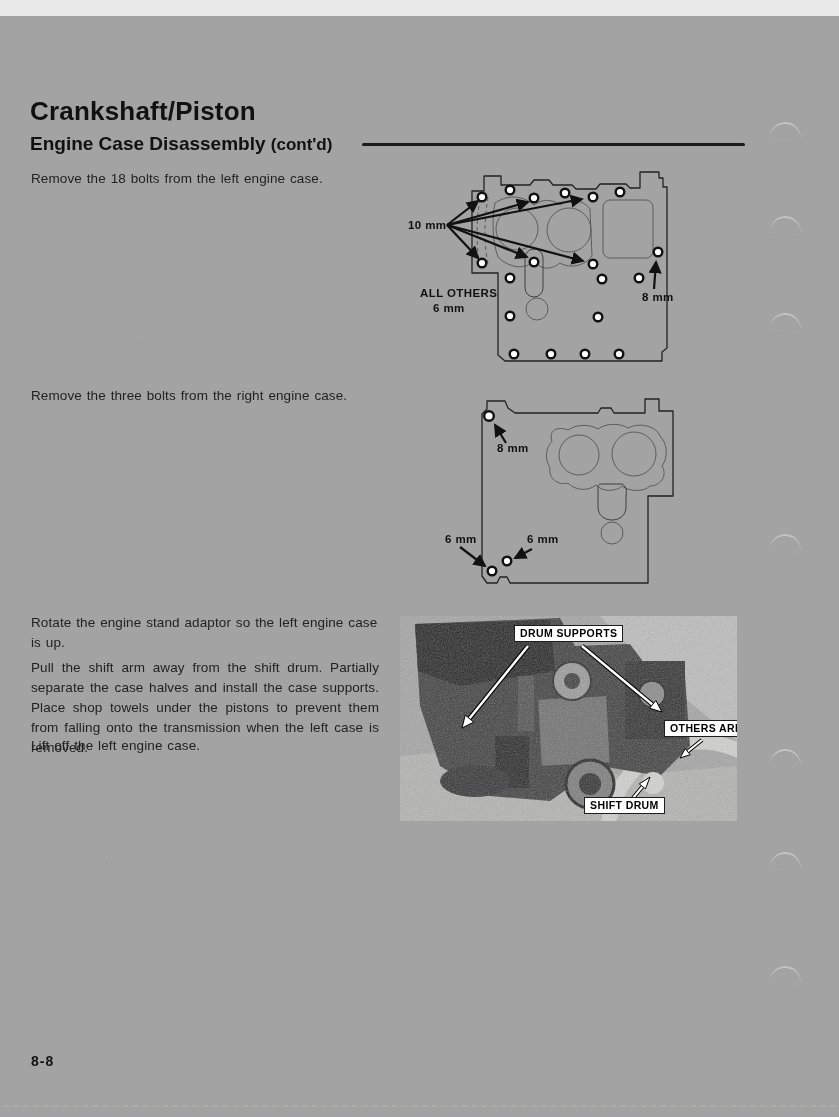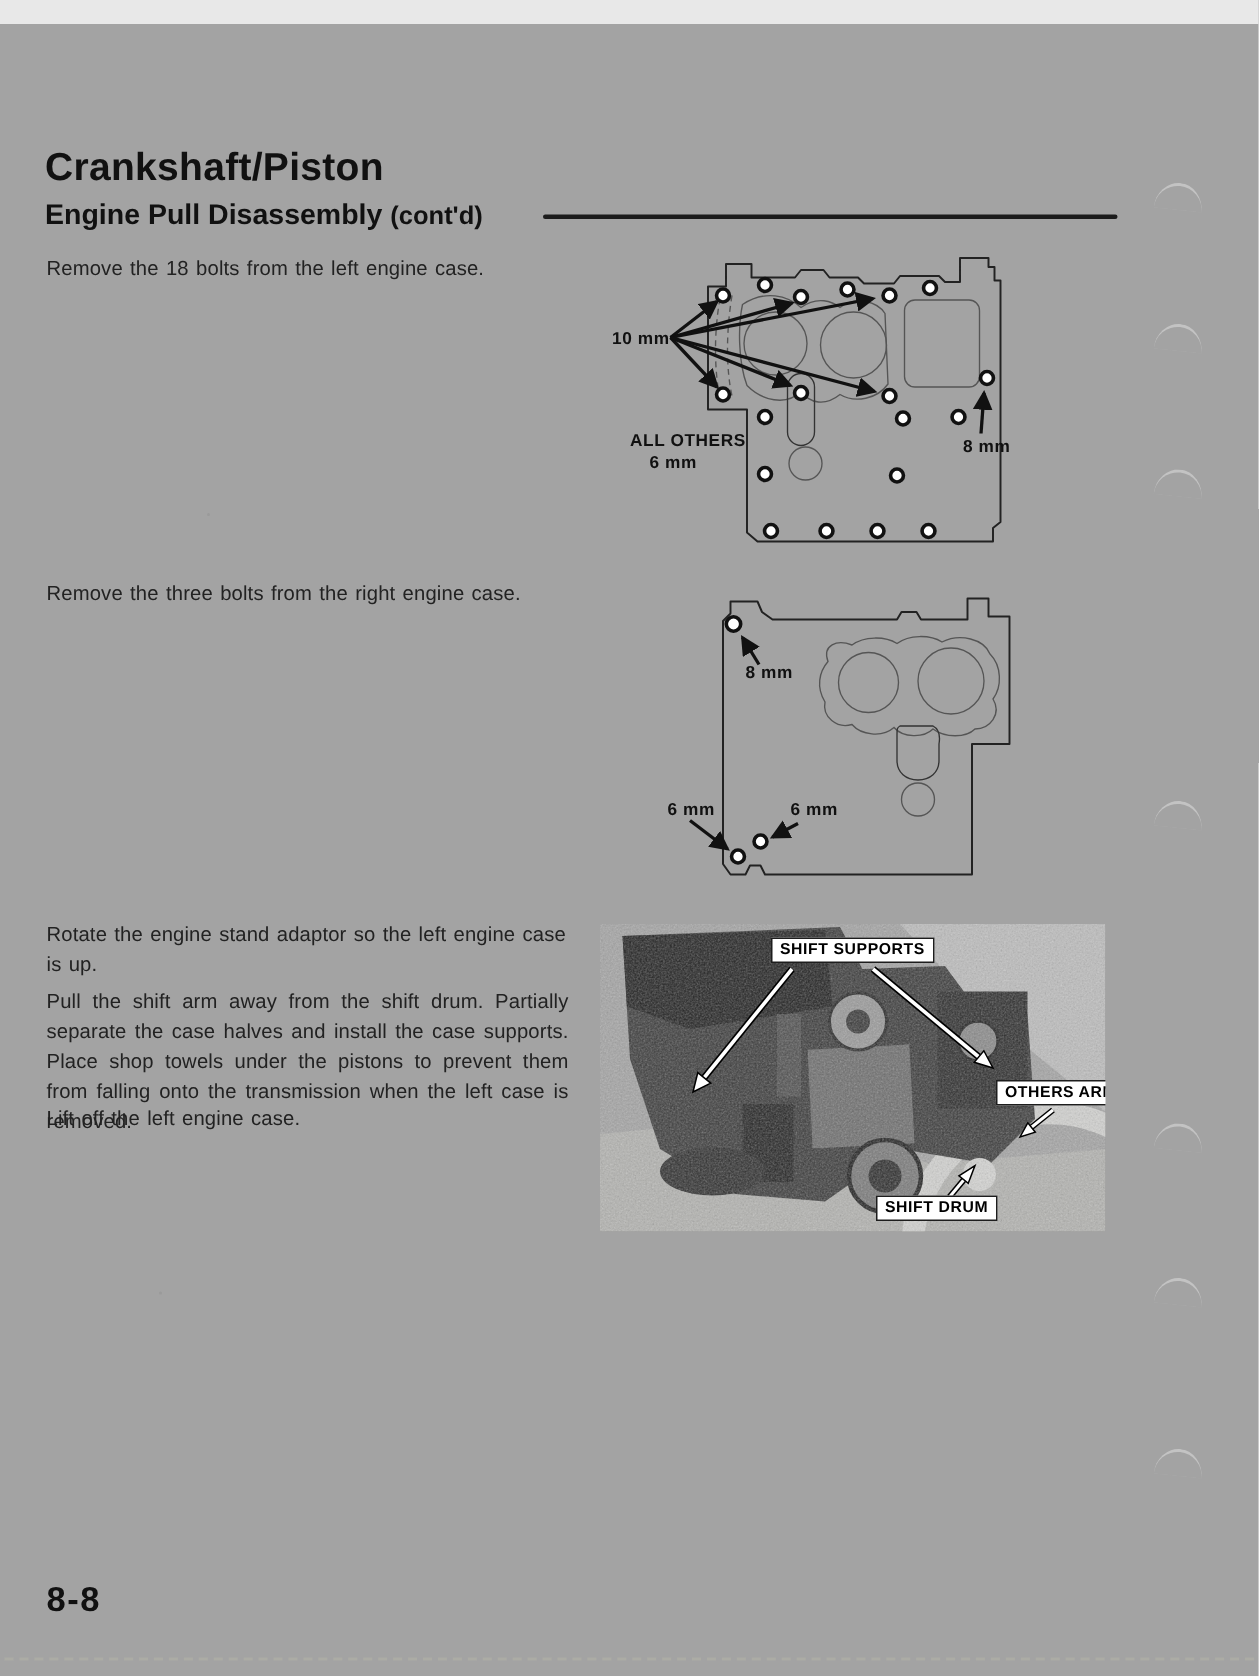--- a/index.html
+++ b/index.html
@@ -42,21 +42,21 @@
   }
   .photo-label{
     position:absolute;background:#fff;border:1px solid #1d1d1d;color:#000;
     font-weight:bold;font-size:10.5px;line-height:13px;padding:1px 5px;
     letter-spacing:0.4px;white-space:nowrap;
   }
   #label-case-supports{left:114px;top:9px;}
   #label-shift-arm{left:264px;top:104px;}
   #label-shift-drum{left:184px;top:181px;}
   .page-number{
-    position:absolute;left:31px;top:1037px;font-size:23px;font-weight:bold;
+    position:absolute;left:31px;top:1037px;font-size:14px;font-weight:bold;
     letter-spacing:1px;color:#111;
   }
   .bottom-edge{
     position:absolute;left:3px;right:3px;top:1089px;height:0;
     border-top:2px dashed #aeaea6;opacity:0.85;
   }
   .curl{
     position:absolute;left:770px;width:32px;height:16px;
     border-top:2px solid #c7c7c7;border-radius:50% 50% 0 0 / 100% 100% 0 0;
     transform:rotate(6deg);opacity:0.9;
@@ -64,21 +64,21 @@
   .speck{position:absolute;width:2px;height:2px;background:#9a9a9a;border-radius:50%;}
 </style>
 </head>
 <body>
 
 <div class="page">
 
   <div class="title">Crankshaft/Piston</div>
 
   <div class="section-heading">
-    <span>Engine Pull Disassembly</span>
+    <span>Engine Case Disassembly</span>
     <span class="section-suffix">(cont'd)</span>
   </div>
   <div class="heading-rule"></div>
 
   <div class="para" id="p1">Remove the 18 bolts from the left engine case.</div>
   <div class="para" id="p2">Remove the three bolts from the right engine case.</div>
   <div class="para" id="p3">Rotate the engine stand adaptor so the left engine case is up.</div>
   <div class="para" id="p4">Pull the shift arm away from the shift drum. Partially separate the case halves and install the case supports. Place shop towels under the pistons to prevent them from falling onto the transmission when the left case is removed.</div>
   <div class="para" id="p5">Lift off the left engine case.</div>
 
@@ -214,21 +214,21 @@
         <line x1="302" y1="124" x2="287" y2="136" stroke="#000" stroke-width="4"></line>
         <line x1="302" y1="124" x2="287" y2="136" stroke="#fff" stroke-width="2"></line>
         <polygon points="280,142 285.2,132.6 290.2,138.8" fill="#fff" stroke="#000" stroke-width="1"></polygon>
       </g>
       <g>
         <line x1="233" y1="182" x2="243" y2="170" stroke="#000" stroke-width="4"></line>
         <line x1="233" y1="182" x2="243" y2="170" stroke="#fff" stroke-width="2"></line>
         <polygon points="250,161 245.5,172.9 239.3,167.9" fill="#fff" stroke="#000" stroke-width="1"></polygon>
       </g>
     </svg>
-    <div class="photo-label" id="label-case-supports">SHIFT SUPPORTS</div>
+    <div class="photo-label" id="label-case-supports">DRUM SUPPORTS</div>
     <div class="photo-label" id="label-shift-arm">OTHERS ARM</div>
     <div class="photo-label" id="label-shift-drum">SHIFT DRUM</div>
   </div>
 
   <div class="page-number">8-8</div>
   <div class="bottom-edge"></div>
 
   <div class="curl" style="top:106px"></div>
   <div class="curl" style="top:200px"></div>
   <div class="curl" style="top:297px"></div>

